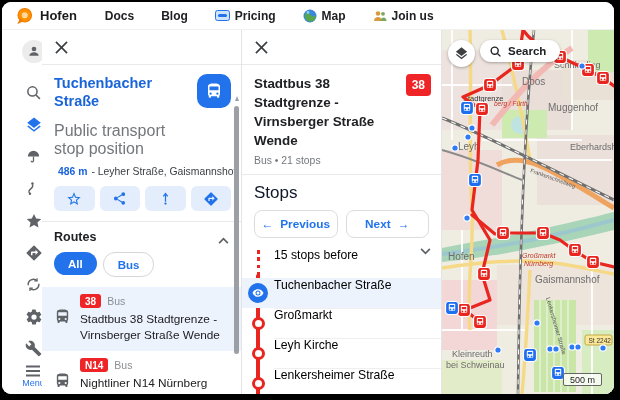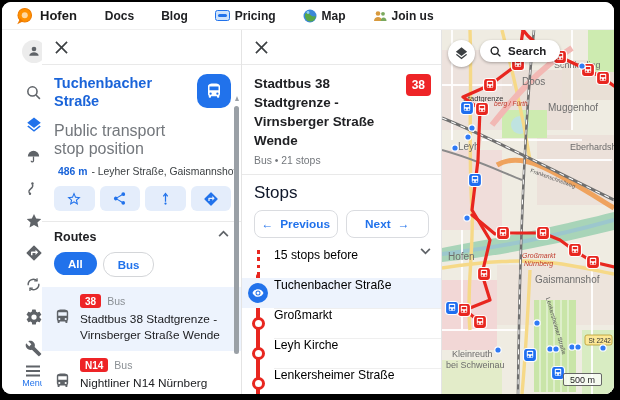--- a/index.html
+++ b/index.html
@@ -25,21 +25,21 @@
   
   .p1-titleblock{display:flex;padding:9px 10px 4px 12px;}
   .p1-titles{flex:1;min-width:0;}
   .p1-title{font-size:14.5px;font-weight:700;color:#1a64d9;line-height:18px;}
   .p1-sub{font-size:16px;color:#73777c;margin-top:12px;}
   .busbtn{width:34px;height:34px;border-radius:10px;background:#2172eb;display:flex;align-items:center;justify-content:center;flex:none;}
   .dirrow{display:flex;align-items:center;gap:4px;padding:4px 12px 6px;font-size:10.4px;color:#3c4043;white-space:nowrap;}
   .dist{color:#1a64d9;font-weight:600;}
   .actions{display:flex;gap:5px;padding:3px 10px 10px 12px;}
   .act{flex:1;height:25px;border-radius:6px;background:#e4edfb;display:flex;align-items:center;justify-content:center;cursor:pointer;}
-  .sechead{display:flex;align-items:flex-start;justify-content:space-between;padding:8px 12px 6px;font-size:12.5px;font-weight:700;color:#202124;}
+  .sechead{display:flex;align-items:flex-end;justify-content:space-between;padding:8px 12px 6px;font-size:12.5px;font-weight:700;color:#202124;}
   .chips{display:flex;gap:6px;padding:2px 12px 10px;}
   .chip{height:23px;padding:0 14px;border-radius:12px;display:flex;align-items:center;font-size:11.5px;font-weight:600;cursor:pointer;}
   .chip-on{background:#2172eb;color:#fff;}
   .chip-off{background:#fff;color:#2172eb;border:1px solid #d4d6d9;}
   .ritem{display:flex;padding:7px 8px 8px 12px;gap:9px;cursor:pointer;}
   .ritem.sel{background:#edf3fd;}
   .ritem-ic{padding-top:14px;}
   .ritem-body{flex:1;min-width:0;}
   .ritem-meta{display:flex;align-items:center;gap:6px;margin-bottom:3px;}
   .badge{background:#ee2427;color:#fff;font-size:10px;font-weight:700;border-radius:3px;padding:1.5px 5px;}

